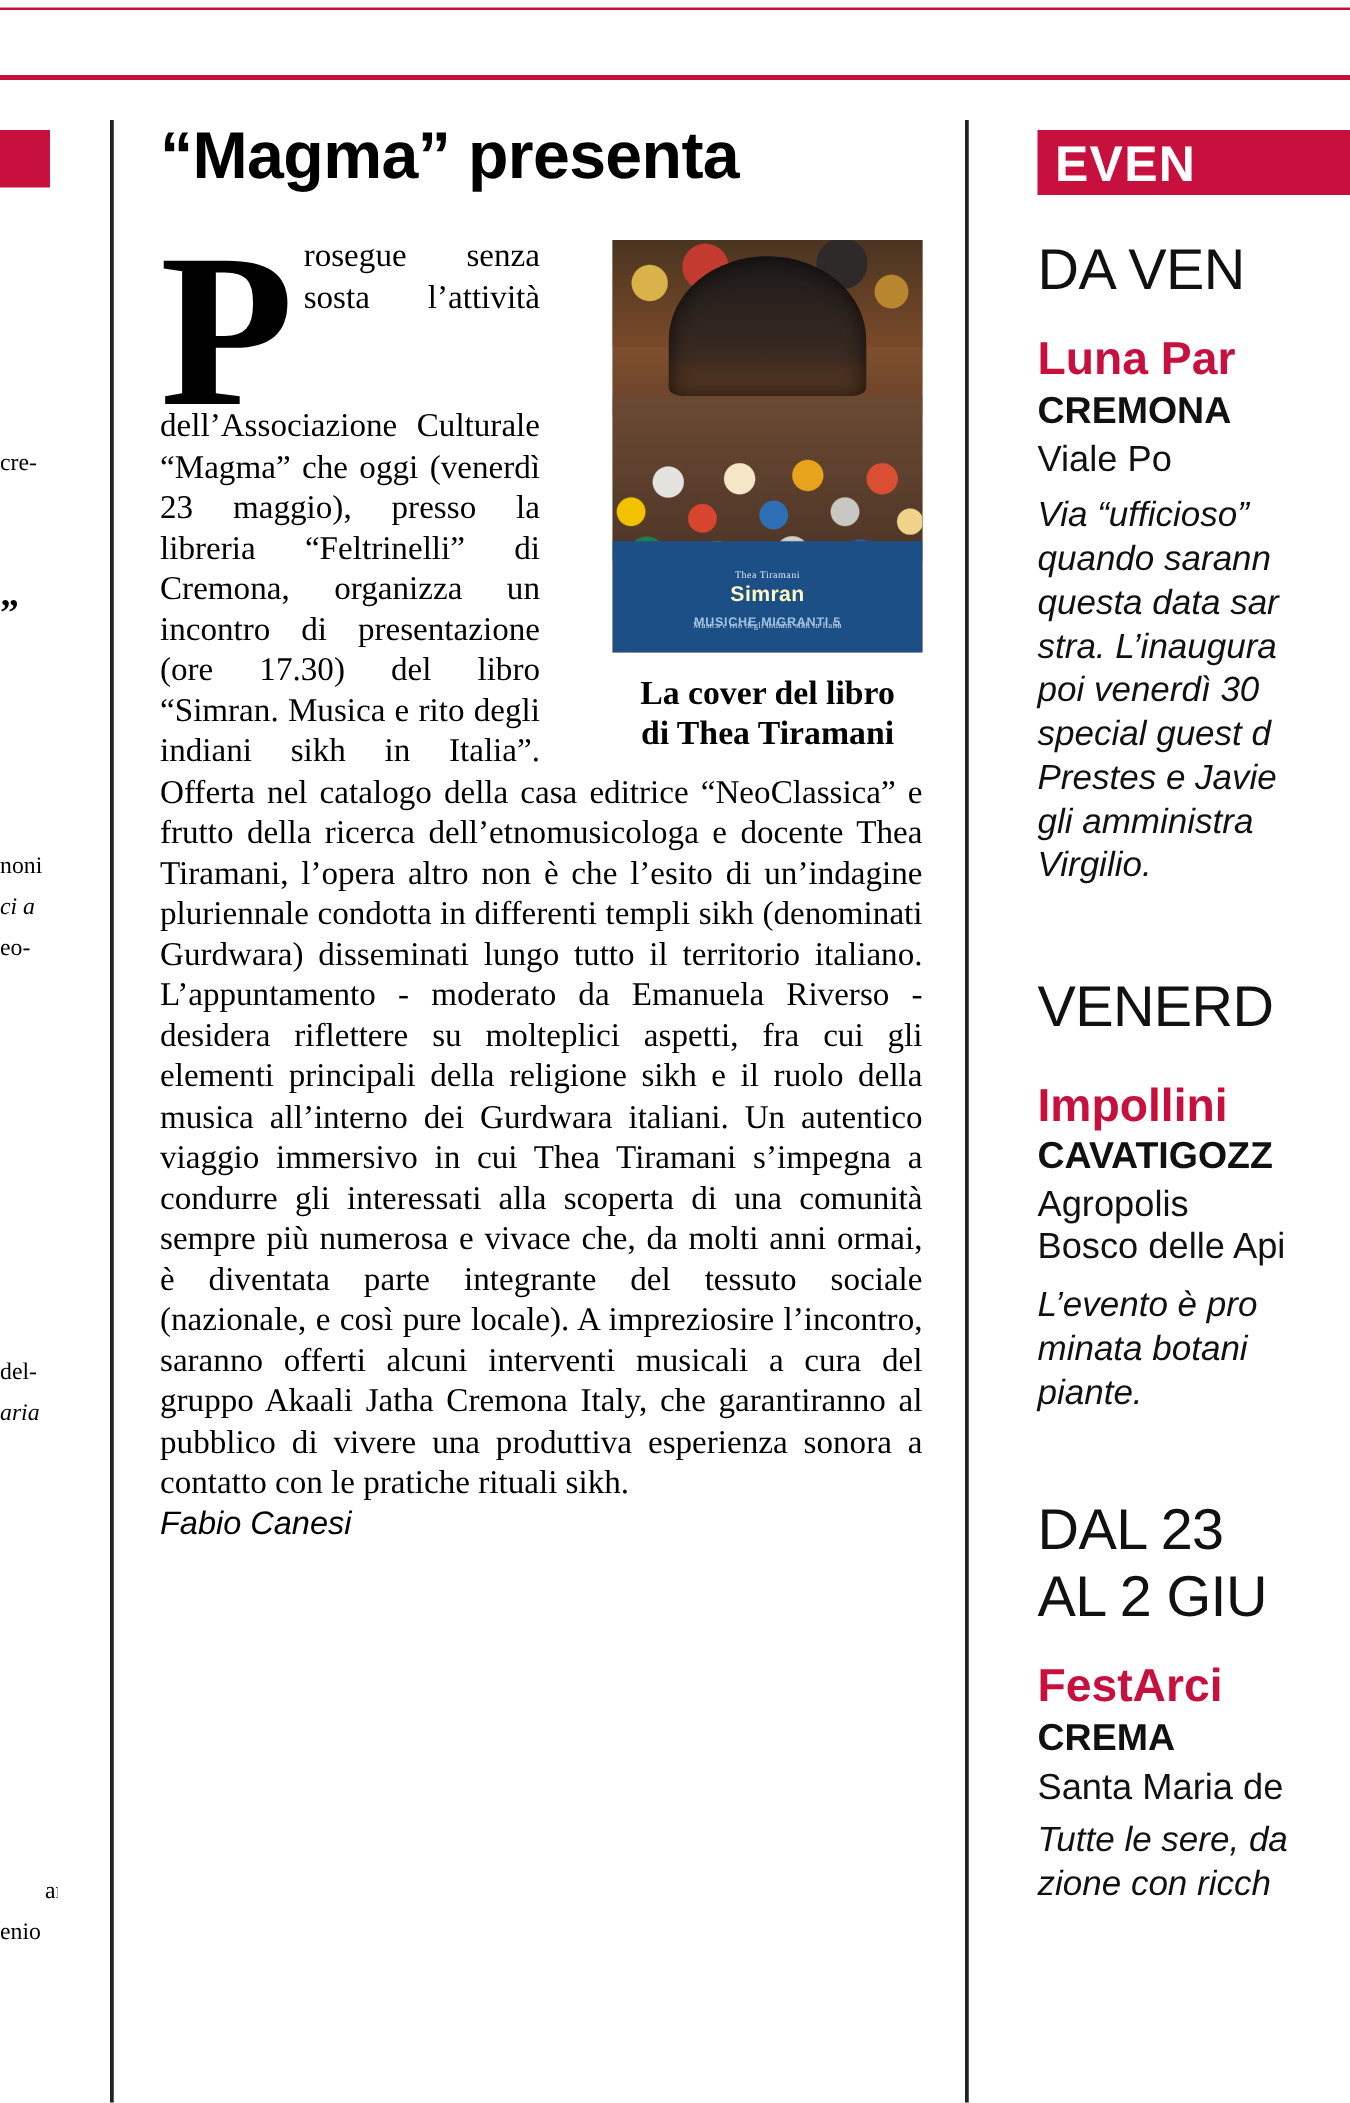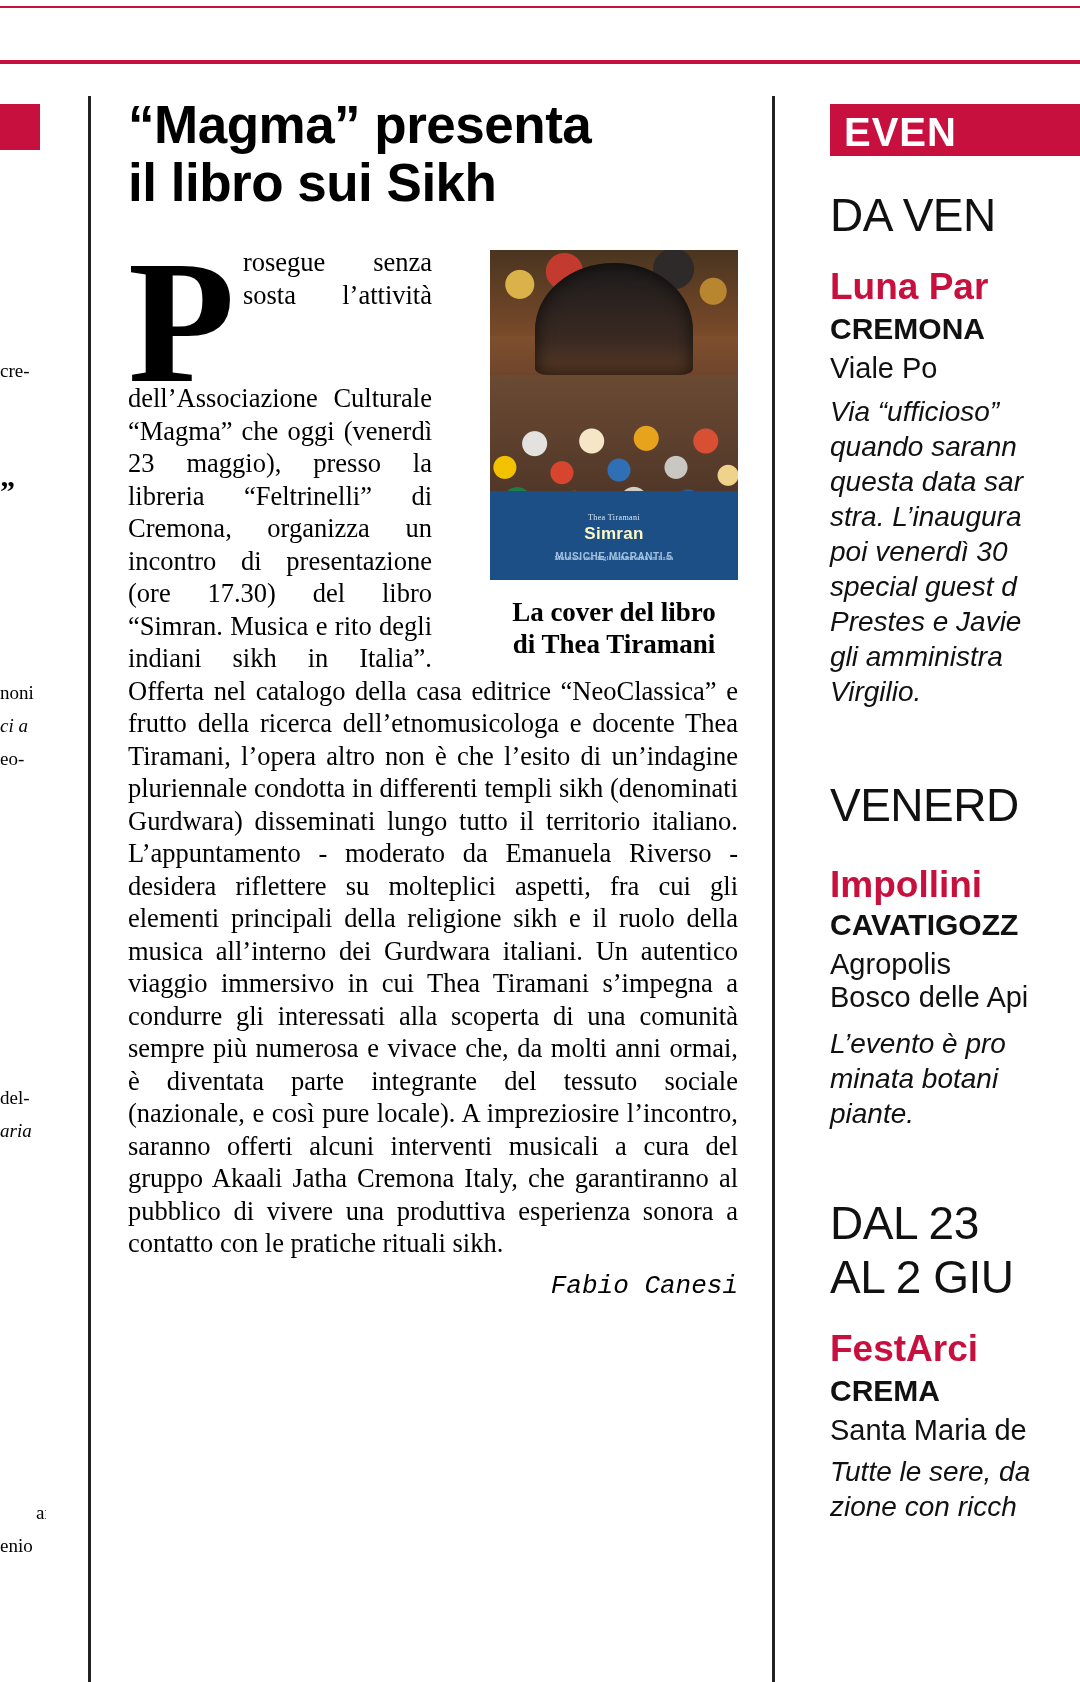--- a/index.html
+++ b/index.html
@@ -194,25 +194,23 @@
   .figure .caption {
     margin-top: 16px;
     font-family: "Liberation Serif", serif;
     font-weight: bold;
     font-size: 27px;
     line-height: 32px;
     text-align: center;
     color: #000;
   }
   .byline {
-    text-align: right;
-    font-family: Liberation Mono, monospace;
+    font-family: Liberation Sans, sans-serif;
     font-style: italic;
     font-size: 26px;
-    margin-top: 10px;
   }
 
   
   .right-col {
     position: absolute;
     left: 810px; top: 96px;
     width: 270px;
     height: 1586px;
     overflow: hidden;
   }
@@ -292,21 +290,20 @@
   <div class="frag" style="left:0; top:1400px;padding-left:36px;">ario</div>
   <div class="frag" style="left:0; top:1433px;">enio</div>
 </div>
 
 <div class="vrule-1"></div>
 <div class="vrule-2"></div>
 
 <div class="article">
   <h1 class="headline">
     <span>“Magma” presenta</span><br>
-    <span>il libro sui Sikh</span>
   </h1>
 
   <div class="body-col">
     <span class="dropcap">P</span>
 
     <div class="figure">
       <div class="photo">
         <div class="sky"></div>
         <div class="canopy"></div>
         <div class="arch"></div>

